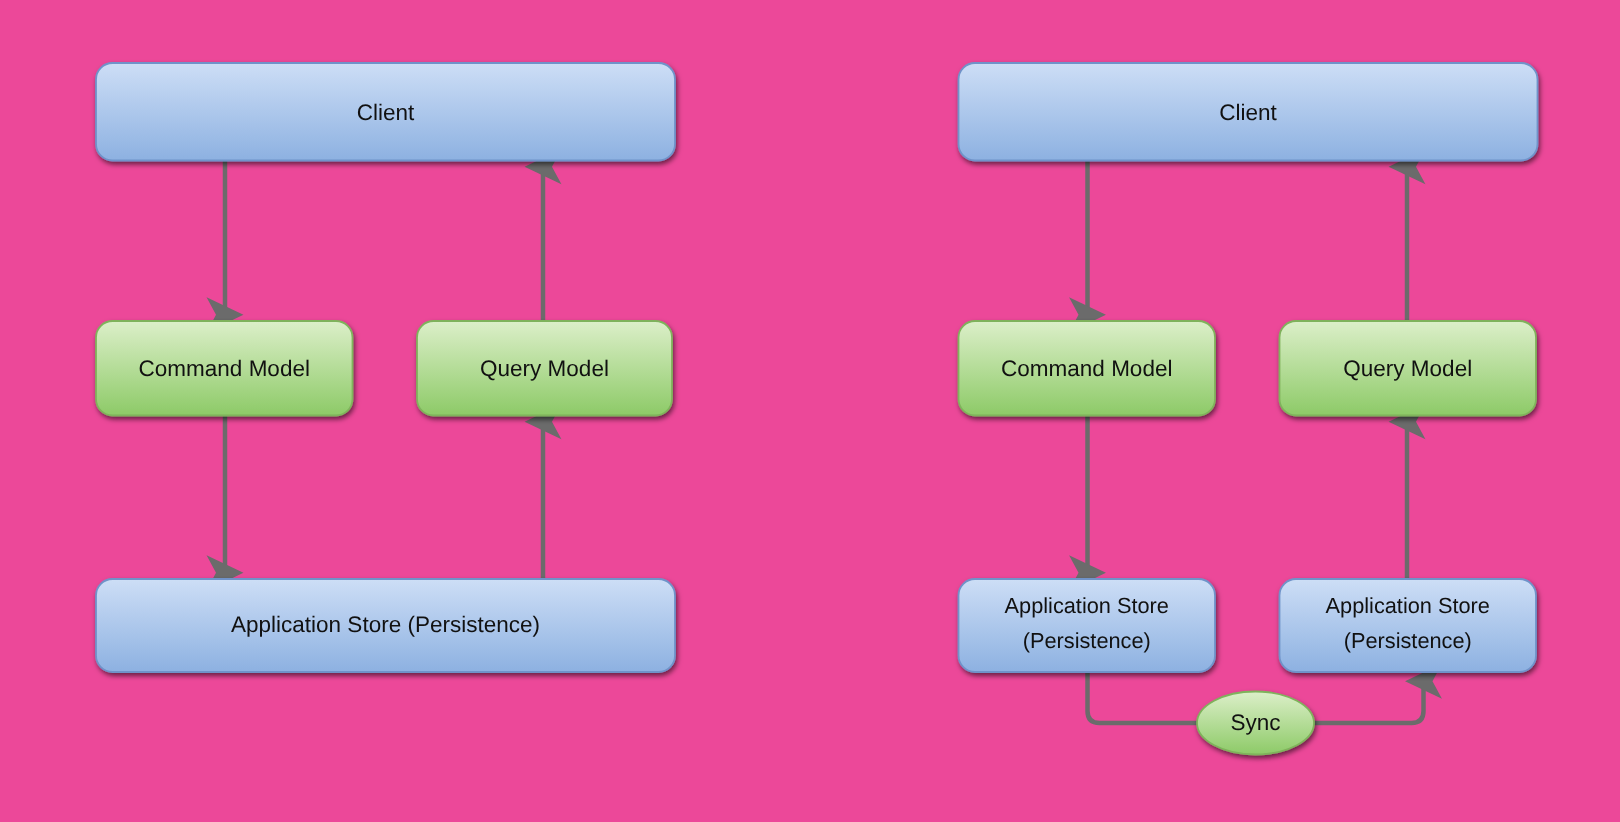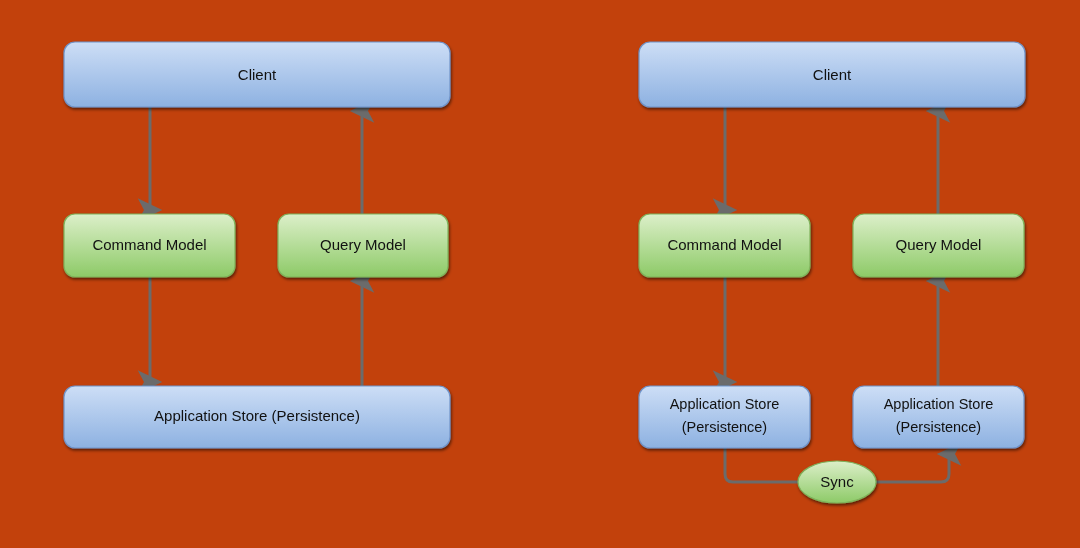--- a/index.html
+++ b/index.html
@@ -11,21 +11,21 @@
   body {
     width: 1080px;
     height: 548px;
     overflow: hidden;
     font-family: "Liberation Sans", sans-serif;
   }
   #stage {
     position: relative;
     width: 1080px;
     height: 548px;
-    background: #c2410c;
+    background: #ec4899;
   }
   svg.layer {
     position: absolute;
     top: 0;
     left: 0;
     width: 1080px;
     height: 548px;
   }
   .node-label {
     font-family: "Liberation Sans", sans-serif;

